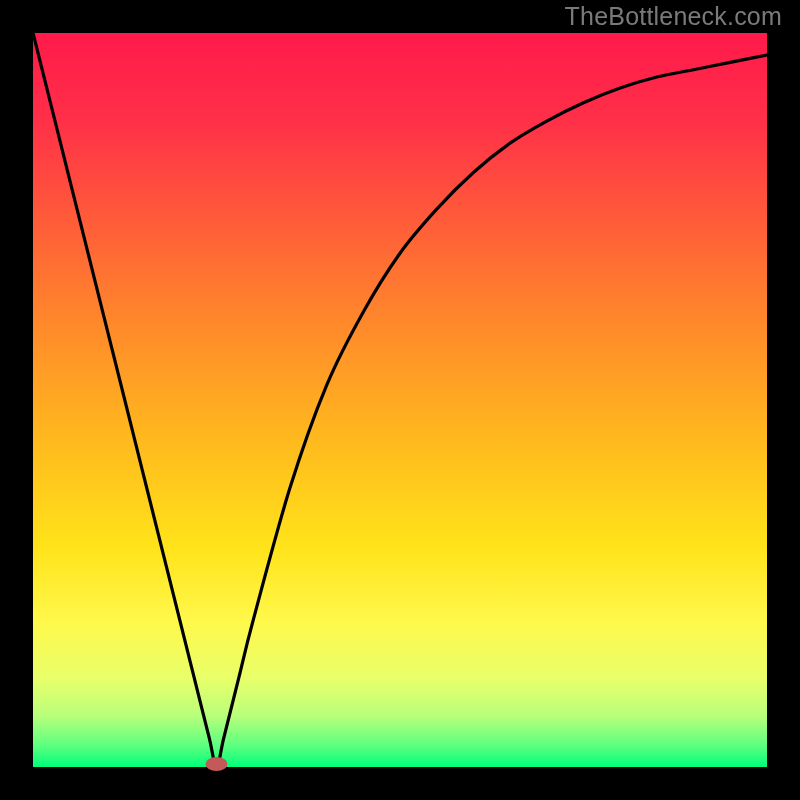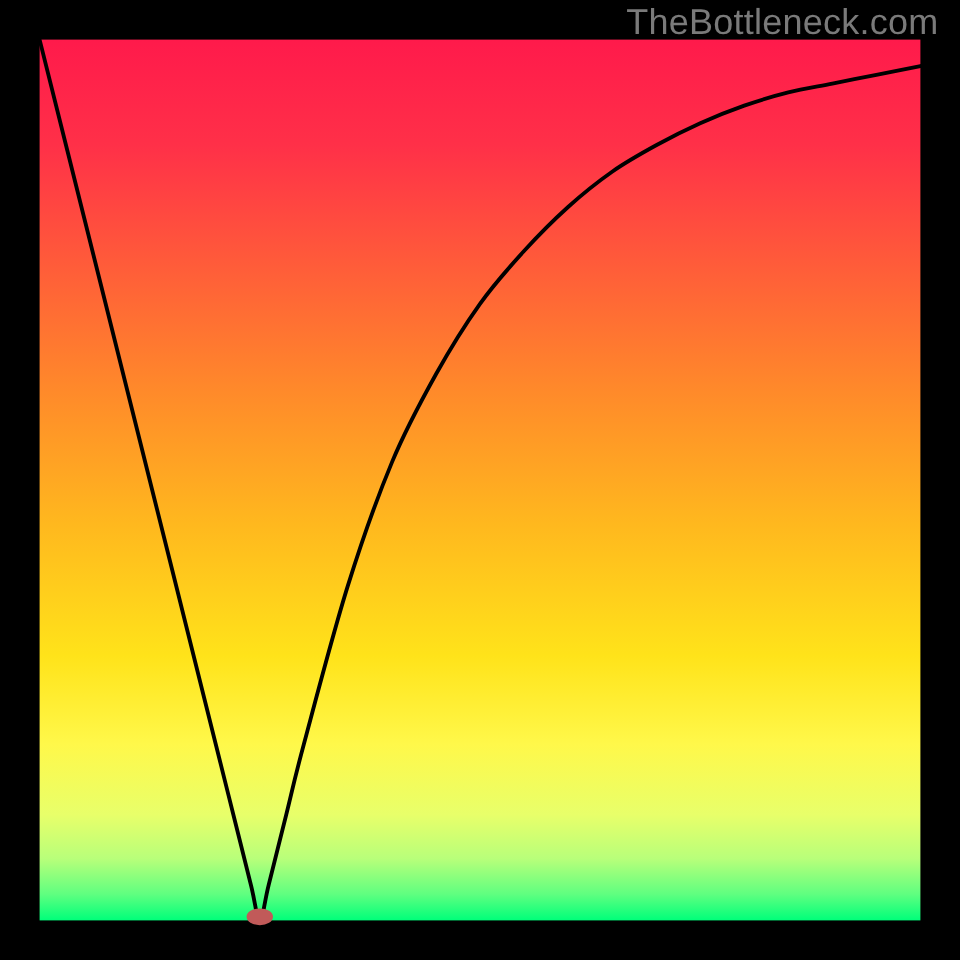--- a/index.html
+++ b/index.html
@@ -17,21 +17,21 @@
     top: 0;
     width: 800px;
     height: 800px;
     background: #000;
   }
   .watermark {
     position: absolute;
     top: 2px;
     right: 18px;
     color: #7a7a7a;
-    font-size: 30px;
+    font-size: 25px;
     font-weight: 400;
     letter-spacing: 0.2px;
     z-index: 10;
   }
   svg {
     position: absolute;
     left: 0;
     top: 0;
   }
 </style>

